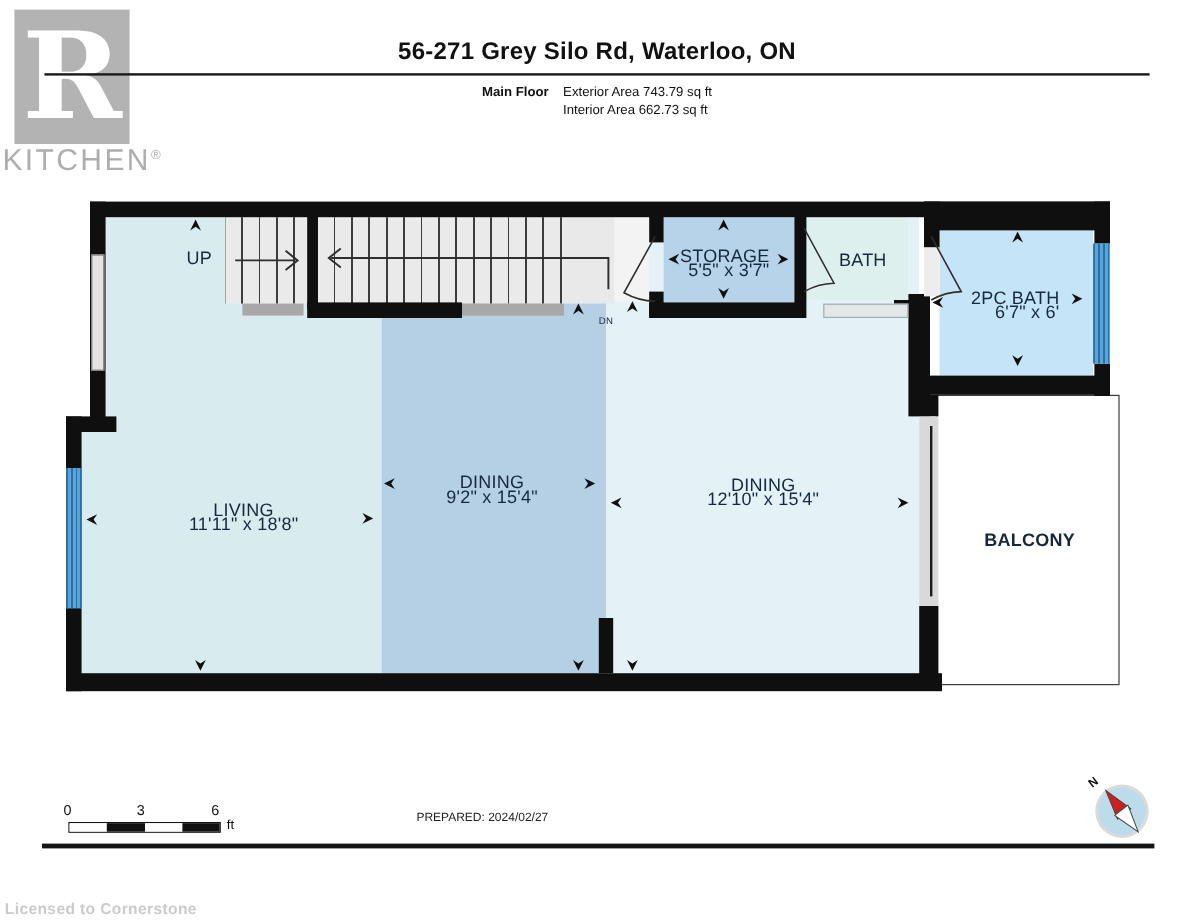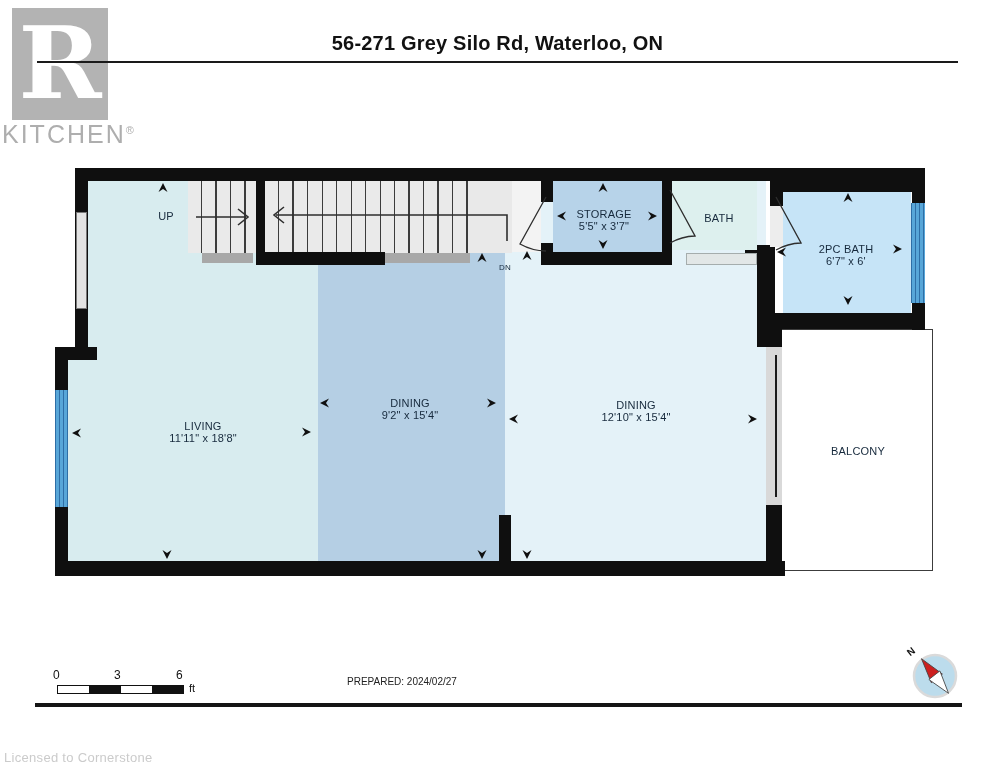--- a/index.html
+++ b/index.html
@@ -19,53 +19,60 @@
             font-size:11px;z-index:2;}
   .subtitle .floor{font-weight:bold;padding-top:1px;}
   .subtitle .areas div{line-height:15px;}
   
   .room,.wall,.ovl,.lbl{position:absolute;}
   .room{z-index:1;}
   .room2{z-index:2;}
   .wall{background:#0f0f0f;z-index:3;}
   .ovl{z-index:4;}
   .lbl{z-index:5;transform:translate(-50%,-50%);text-align:center;color:#16293c;
-       font-size:11px;line-height:12px;letter-spacing:.2px;white-space:nowrap;}
+       font-size:15px;line-height:12px;letter-spacing:.2px;white-space:nowrap;}
   .stairs{background-color:#eaeaea;
           background-image:repeating-linear-gradient(to right,transparent 0 13px,#3c3c3c 13px 14.5px);}
   .window{background-color:#58a6d8;
           background-image:repeating-linear-gradient(to right,#2e6ea6 0 1.5px,transparent 1.5px 4px);}
   .annot{position:absolute;left:0;top:0;z-index:4;pointer-events:none;}
   .balcony-box{border:1.5px solid #3c3c3c;background:#fff;box-sizing:border-box;}
   .slider-line{position:absolute;left:9px;top:8px;width:2px;height:142px;background:#1b1b1b;}
   
   .tick{position:absolute;font-size:12px;color:#111;z-index:2;}
   .scalebar{position:absolute;left:57px;top:685px;width:125px;height:7px;border:1.5px solid #111;
             display:flex;z-index:2;}
   .scalebar div{flex:1 1 25%;}
   .sb-b{background:#111;} .sb-w{background:#fff;}
   .unit{position:absolute;left:189px;top:682px;font-size:11px;z-index:2;}
   .prepared{position:absolute;left:347px;top:676px;width:300px;text-align:left;font-size:10px;color:#222;}
   .bottom-rule{position:absolute;left:35px;top:703px;width:927px;height:4px;background:#151515;}
   .disclaimer{position:absolute;left:38px;top:713px;width:920px;font-size:9px;color:#111;}
-  .license{position:absolute;left:4px;top:750px;font-size:13px;color:#cbcbcb;letter-spacing:.3px;}
+  .license{position:absolute;left:4px;top:750px;font-size:13px;color:#cbcbcb;letter-spacing:.3px;font-weight:bold;}
   .compass{position:absolute;left:898px;top:638px;}
 </style>
 </head>
 <body>
 
 <div class="page">
 
   <div class="logo-box">
     <div class="logo-r">R</div>
   </div>
   <div class="logo-text"><span>KITCHEN</span><span class="reg">®</span></div>
 
   <div class="page-title">56-271 Grey Silo Rd, Waterloo, ON</div>
   <div class="title-rule"></div>
+  <div class="subtitle">
+    <span class="floor">Main Floor</span>
+    <span class="areas">
+      <div>Exterior Area 743.79 sq ft</div>
+      <div>Interior Area 662.73 sq ft</div>
+    </span>
+  </div>
 
   <div class="room" style="left:88px;top:181px;width:230px;height:380px;background:#d8ecef;"></div>
   <div class="room" style="left:68px;top:360px;width:22px;height:201px;background:#d8ecef;"></div>
   <div class="room" style="left:318px;top:181px;width:187px;height:380px;background:#b5cfe4;"></div>
   <div class="room" style="left:505px;top:181px;width:261px;height:380px;background:#e4f2f8;"></div>
   <div class="room balcony-box" style="left:780px;top:329px;width:153px;height:242px;"></div>
 
   <div class="room room2 stairs" style="left:188px;top:181px;width:68px;height:72px;"></div>
   <div class="room room2 stairs" style="left:265px;top:181px;width:205px;height:72px;"></div>
   <div class="room room2" style="left:470px;top:181px;width:42px;height:72px;background:#e9e9e9;"></div>
@@ -146,32 +153,32 @@
     <div>11'11" x 18'8"</div>
   </div>
   <div class="lbl" style="left:410px;top:409px;">
     <div>DINING</div>
     <div>9'2" x 15'4"</div>
   </div>
   <div class="lbl" style="left:636px;top:411px;">
     <div>DINING</div>
     <div>12'10" x 15'4"</div>
   </div>
-  <div class="lbl" style="left:604px;top:220px;">
+  <div class="lbl" style="left:604px;top:220px;text-align:right;">
     <div>STORAGE</div>
     <div>5'5" x 3'7"</div>
   </div>
   <div class="lbl" style="left:719px;top:218px;">
     <div>BATH</div>
   </div>
-  <div class="lbl" style="left:846px;top:255px;">
+  <div class="lbl" style="left:846px;top:255px;text-align:right;">
     <div>2PC BATH</div>
     <div>6'7" x 6'</div>
   </div>
-  <div class="lbl" style="left:858px;top:451px;">
+  <div class="lbl" style="left:858px;top:451px;font-weight:bold;">
     <div>BALCONY</div>
   </div>
   <div class="lbl" style="left:166px;top:216px;">UP</div>
   <div class="lbl" style="left:505px;top:268px;font-size:8px;">DN</div>
 
   <span class="tick" style="left:53px;top:668px;">0</span>
   <span class="tick" style="left:114px;top:668px;">3</span>
   <span class="tick" style="left:176px;top:668px;">6</span>
   <div class="scalebar">
     <div class="sb-w"></div>

